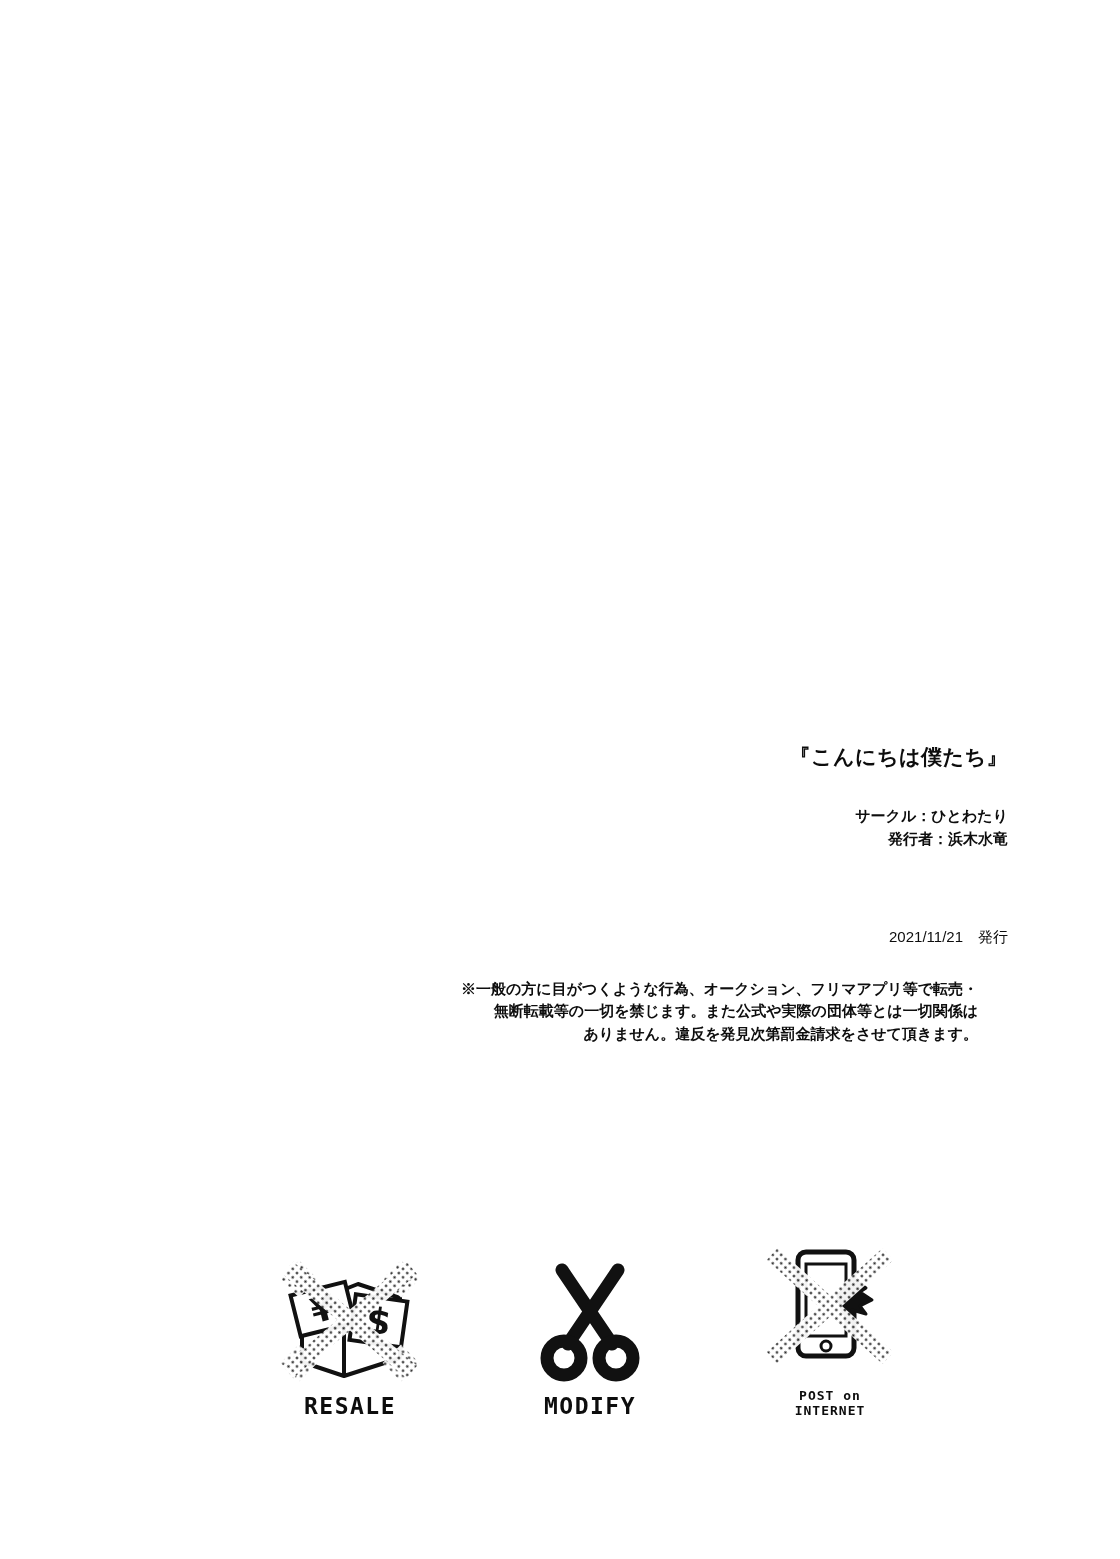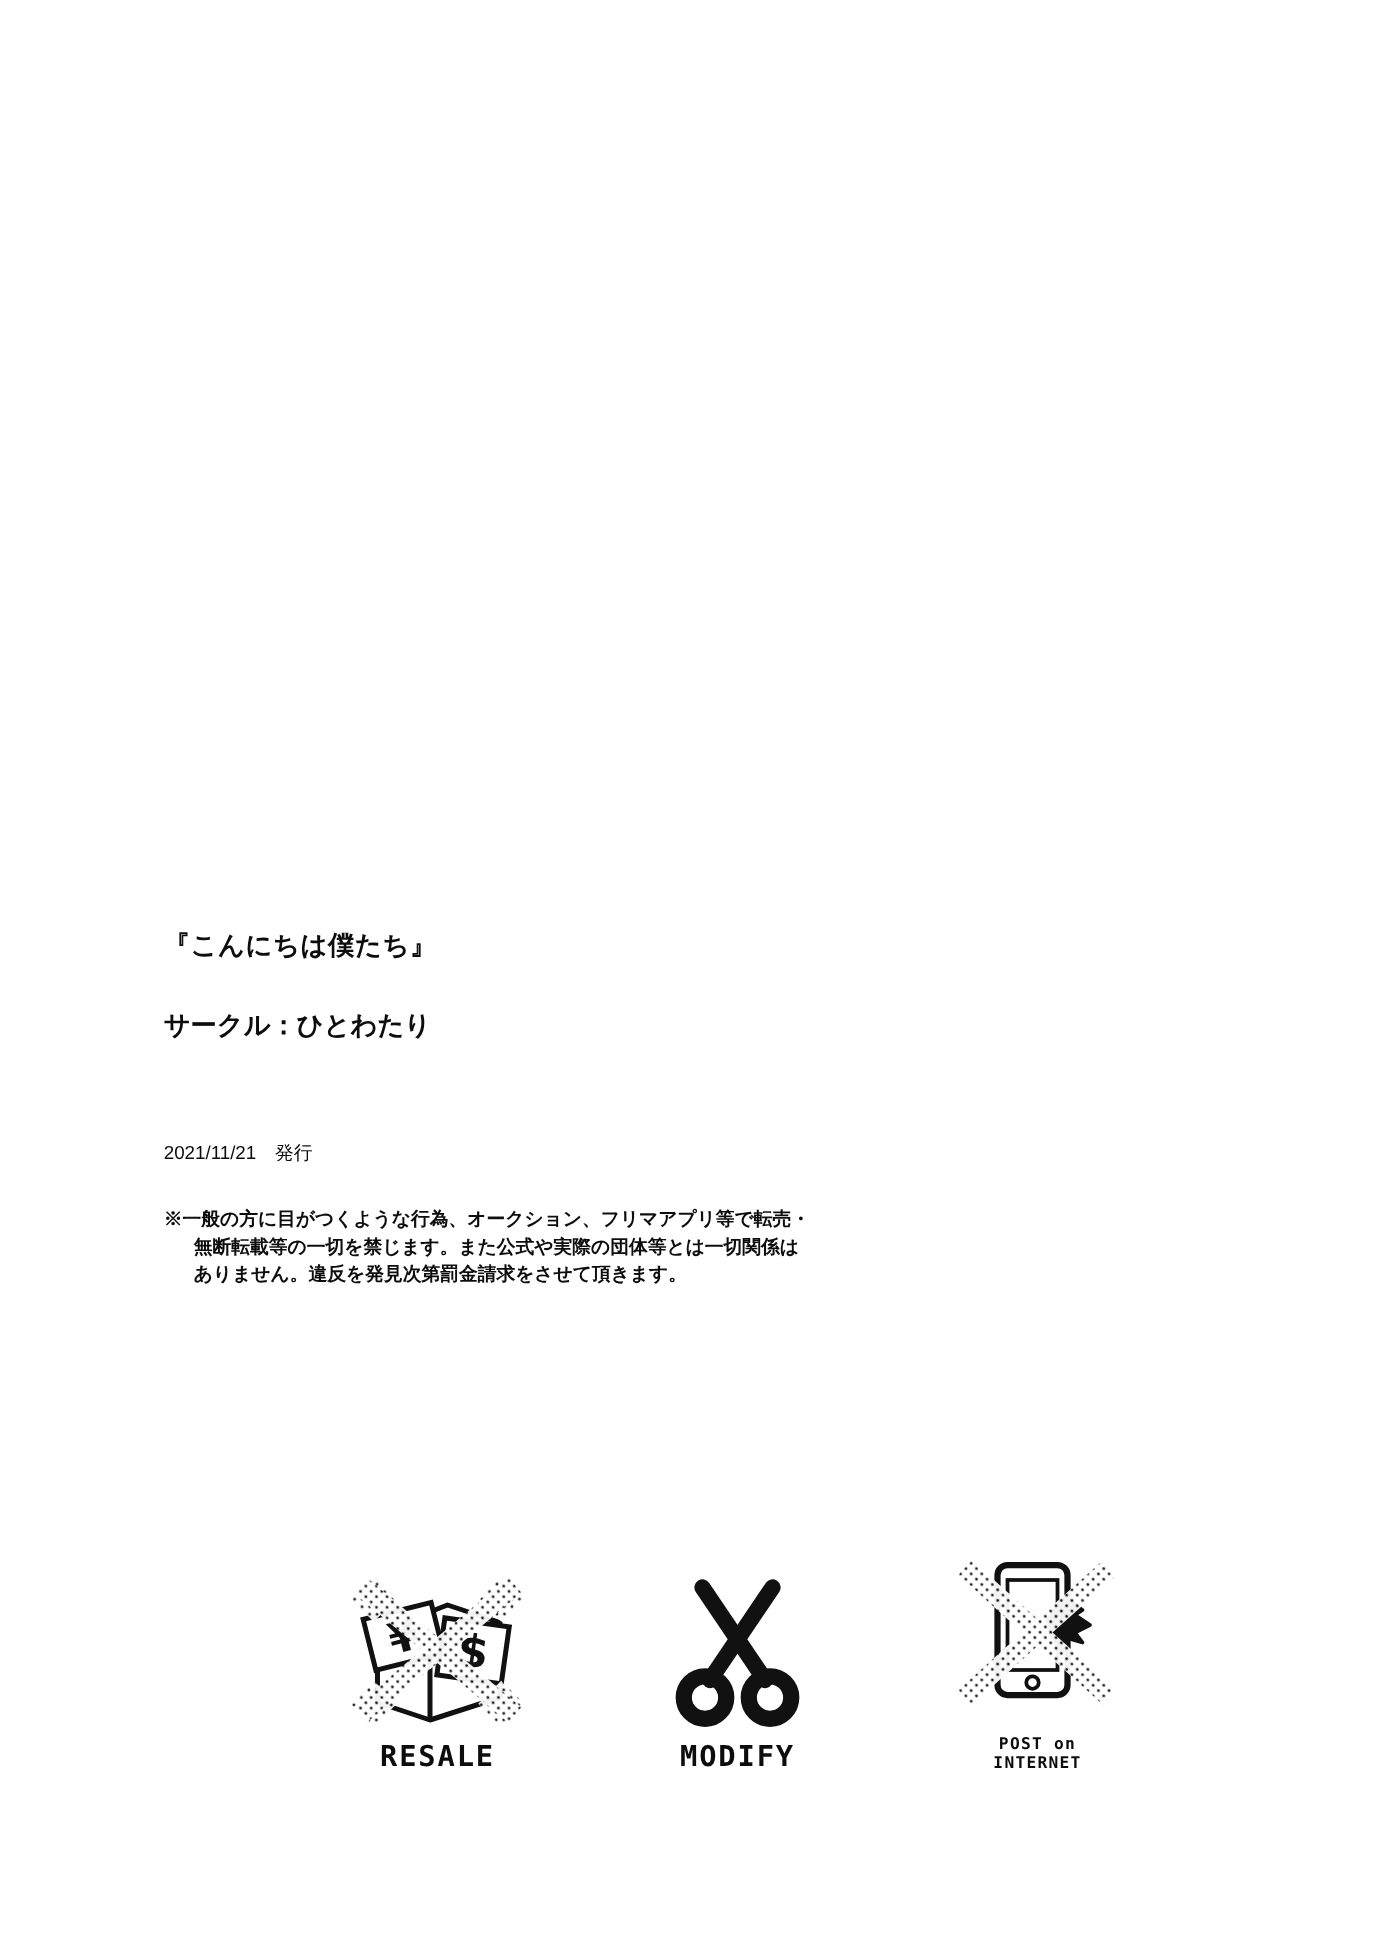--- a/index.html
+++ b/index.html
@@ -11,39 +11,40 @@
     width: 1120px;
     height: 1559px;
     position: relative;
     font-family: "Liberation Sans", sans-serif;
     color: #0d0d0d;
     overflow: hidden;
   }
 
   .colophon {
     position: absolute;
-    left: 131px;
+    left: 148px;
     top: 742px;
     width: 860px;
+    text-align: right;
   }
 
   .title-line {
     font-size: 21px;
     font-weight: bold;
     letter-spacing: 0.5px;
     line-height: 1.4;
     margin: 0 0 34px 0;
     white-space: nowrap;
   }
 
   .credits {
     margin: 0 0 74px 0;
   }
   .credits .row {
-    font-size: 21px;
+    font-size: 15px;
     font-weight: bold;
     line-height: 1.52;
     white-space: nowrap;
   }
   .credits .row.latin {
     font-weight: bold;
     letter-spacing: 0px;
   }
 
   .publish {
@@ -112,20 +113,21 @@
 </style>
 </head>
 <body>
 
 <div class="colophon">
 
   <div class="title-line">『こんにちは僕たち』</div>
 
   <div class="credits">
     <div class="row">サークル：ひとわたり</div>
+    <div class="row">発行者：浜木水竜</div>
   </div>
 
   <div class="publish">
     <div class="row">2021/11/21　発行</div>
   </div>
 
   <div class="notice">
     <div class="nrow">※一般の方に目がつくような行為、オークション、フリマアプリ等で転売・</div>
     <div class="nrow indent">無断転載等の一切を禁じます。また公式や実際の団体等とは一切関係は</div>
     <div class="nrow indent">ありません。違反を発見次第罰金請求をさせて頂きます。</div>

